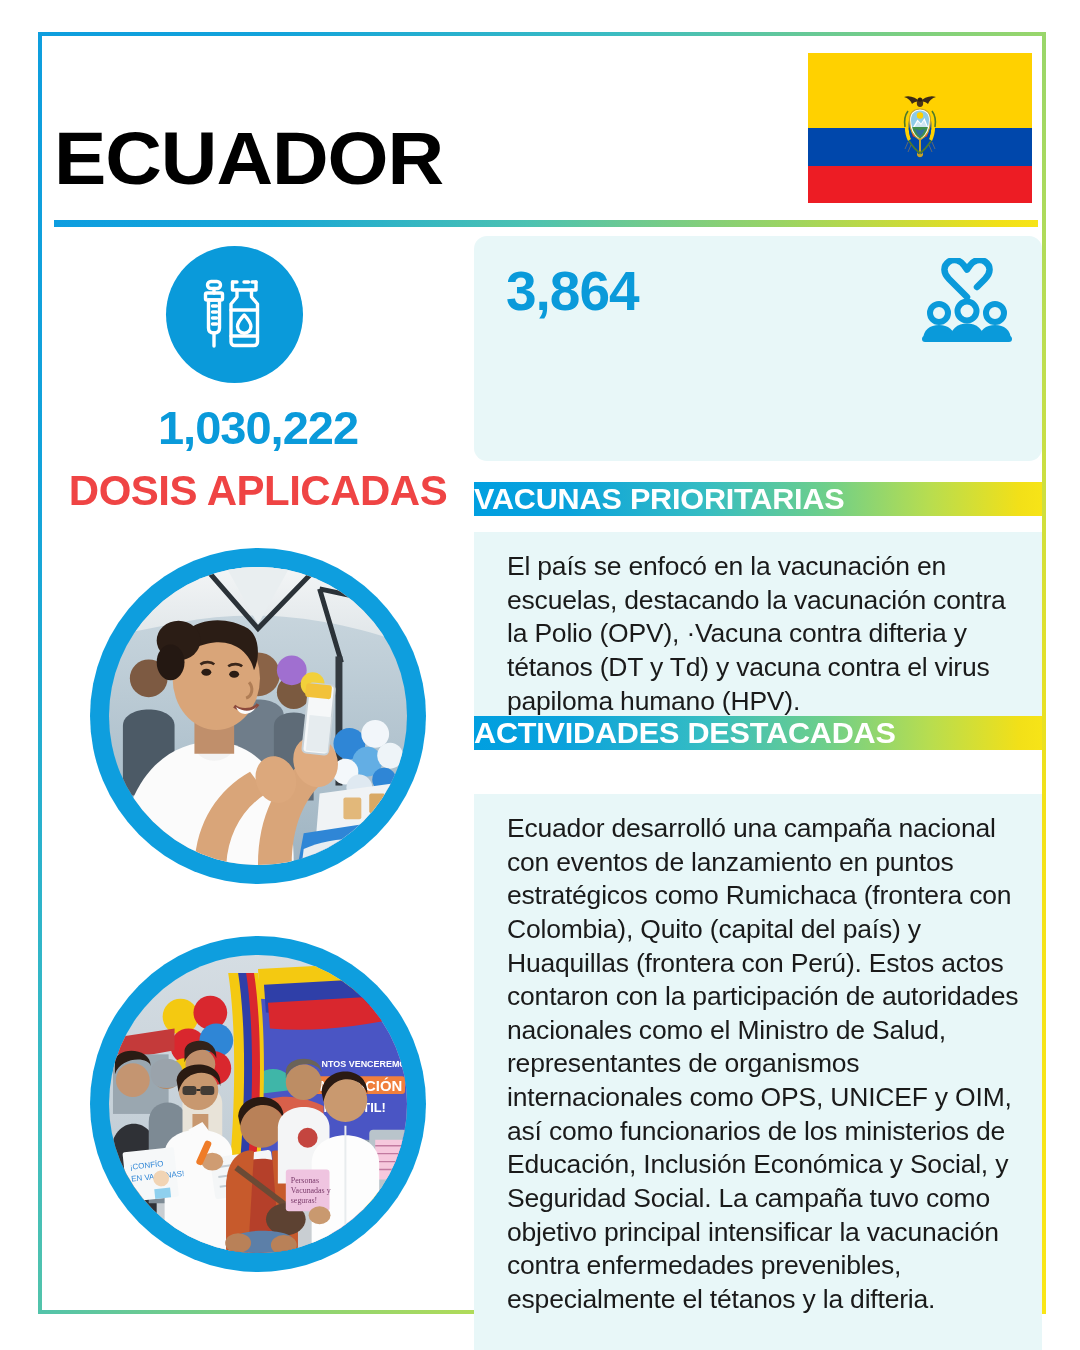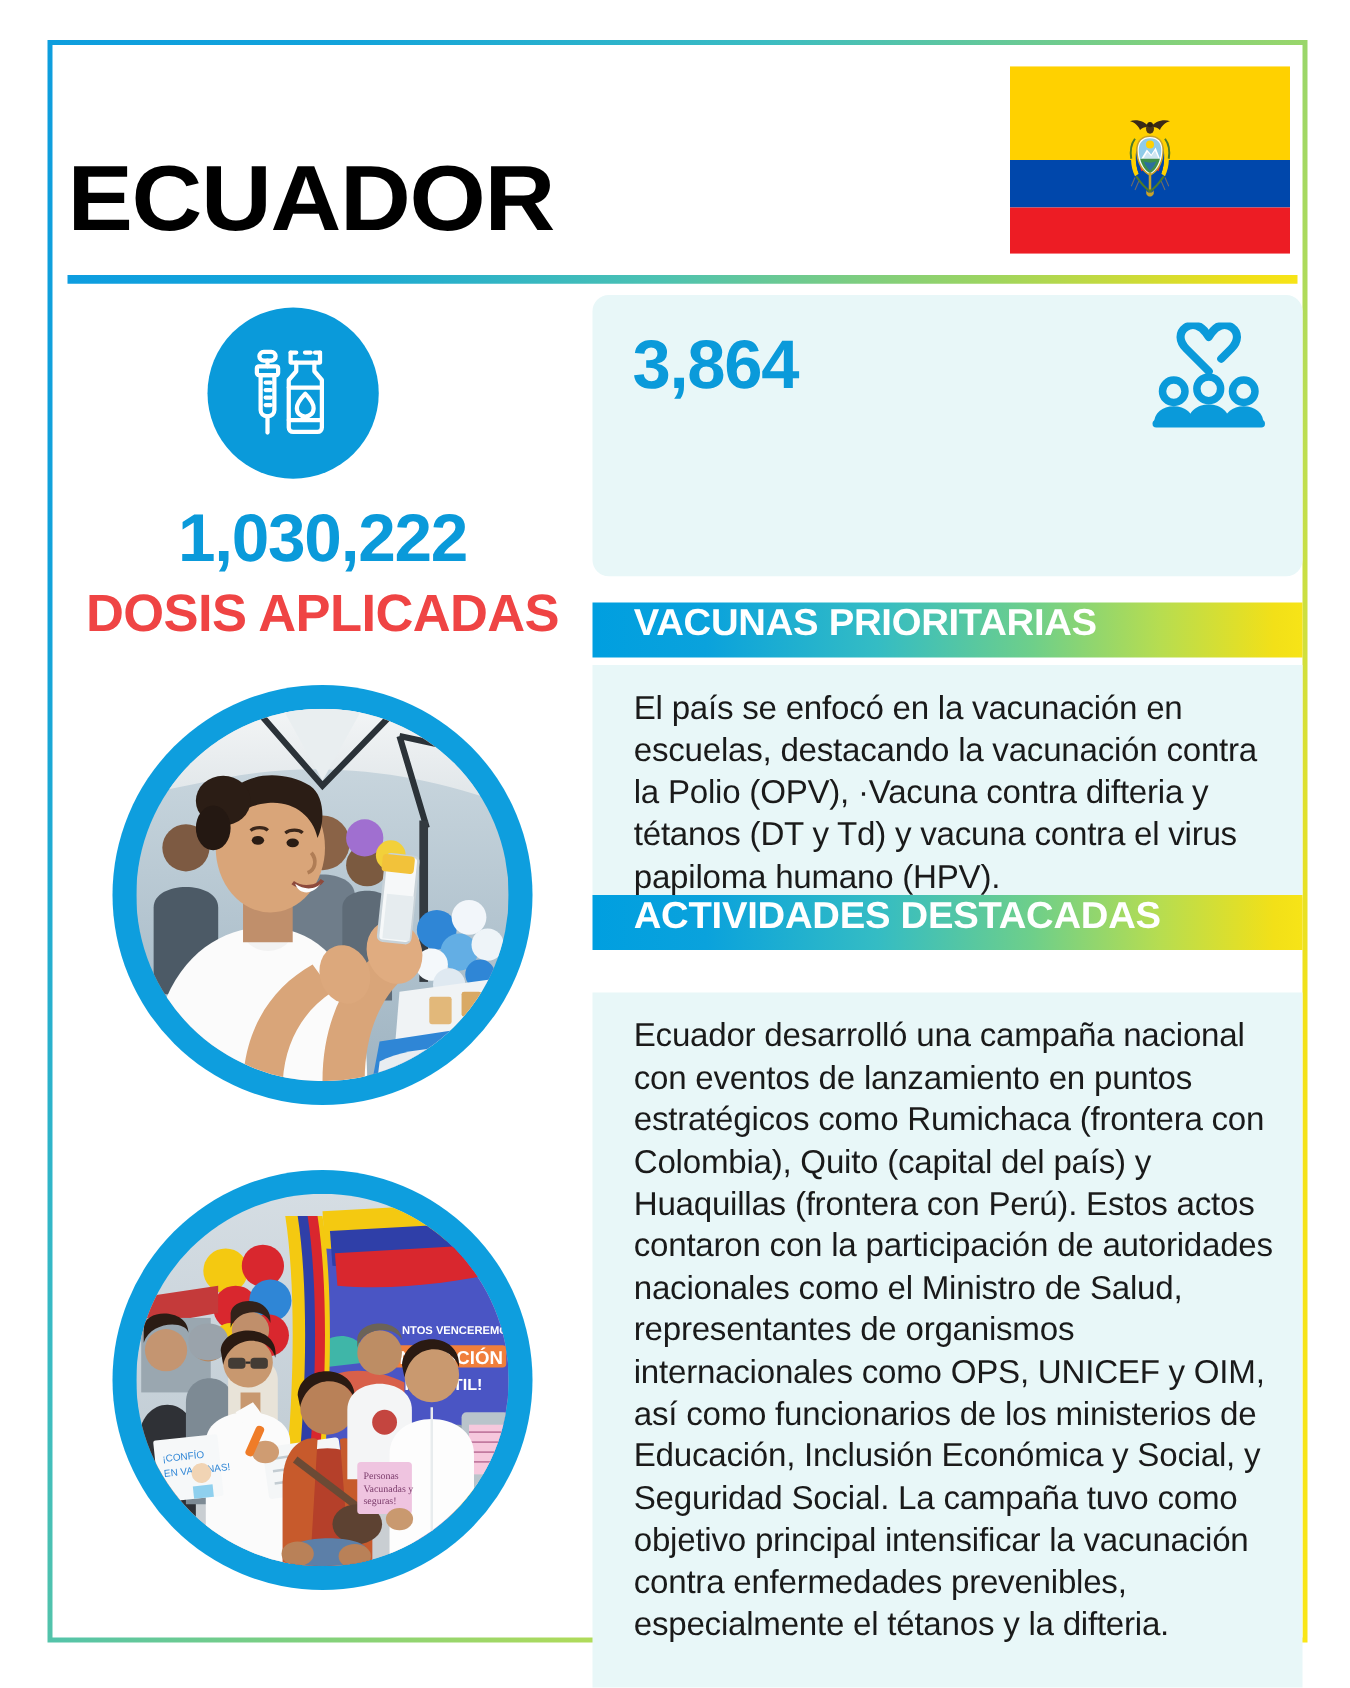--- a/index.html
+++ b/index.html
@@ -111,21 +111,21 @@
     justify-content: center;
   }
 
   #dose-number {
     position: absolute;
     left: 0;
     top: 168px;
     width: 432px;
     text-align: center;
     font-family: "Liberation Sans Narrow", "Liberation Sans", sans-serif;
-    font-size: 54px;
+    font-size: 47px;
     font-weight: 700;
     letter-spacing: -1px;
     color: #0a9ada;
     line-height: 1;
   }
 
   #dose-label {
     position: absolute;
     left: 0;
     top: 234px;
@@ -201,27 +201,26 @@
     right: 27px;
     top: 22px;
     width: 96px;
     height: 86px;
   }
 
   
   .section-bar {
     position: absolute;
     width: 100%;
-    height: 44px;
+    height: 34px;
     background: linear-gradient(90deg,
                 #009fe0 0%, #0aa2dc 16%, #34bcc4 40%,
                 #6ecf8a 62%, #b7dd50 80%, #f2e018 96%, #f7e417 100%);
     display: flex;
     align-items: flex-start;
-    padding-left: 33px;
   }
   .section-bar-label {
     font-family: "Liberation Sans Narrow", "Liberation Sans", sans-serif;
     font-size: 30px;
     font-weight: 700;
     color: #ffffff;
     letter-spacing: -0.2px;
     transform: scaleX(1.02);
     transform-origin: left center;
   }

